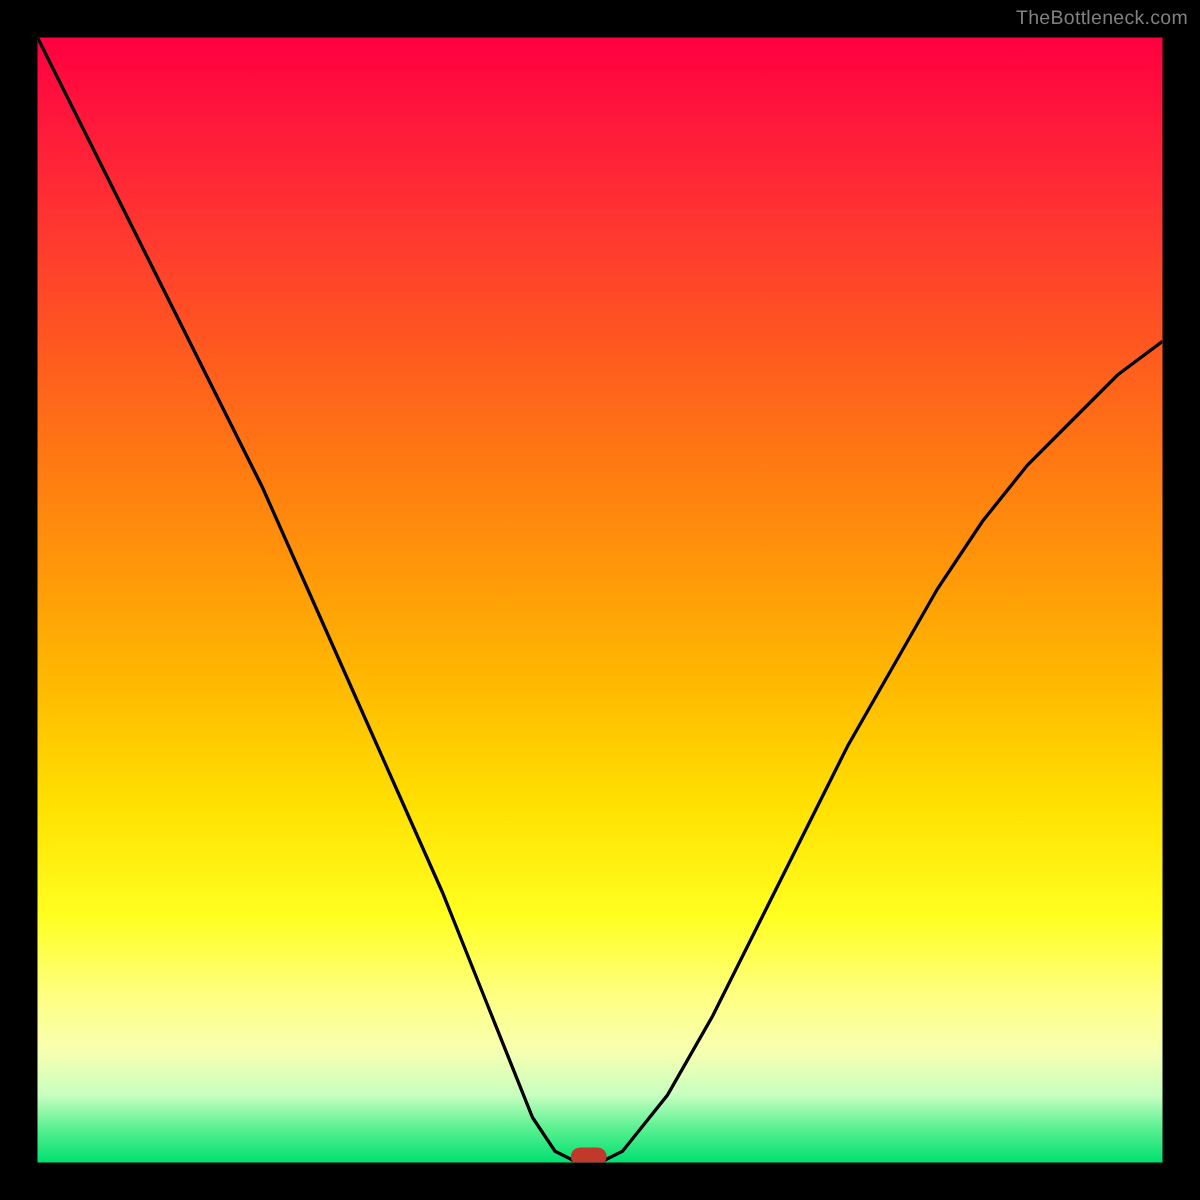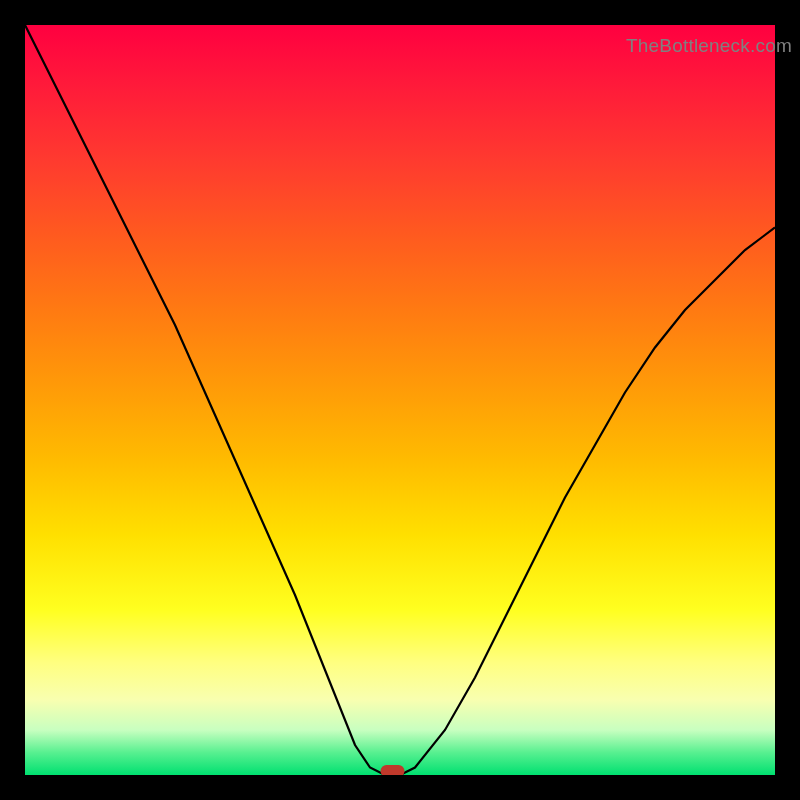--- a/index.html
+++ b/index.html
@@ -56,24 +56,23 @@
   }
   .marker {
     fill: #c0392b;
     stroke: none;
   }
   .watermark {
     position: absolute;
     top: 4px;
     right: 8px;
     color: #808080;
-    font-size: 19px;
+    font-size: 13px;
     font-weight: 500;
     letter-spacing: 0.2px;
-    margin-top: 31px;
   }
 </style>
 </head>
 <body>
 
 <div class="frame">
 
   <div class="plot">
     <svg viewBox="0 0 750 750">
       <path id="curve-path" class="curve" d="M0.0,0.0 L30.0,60.0 L60.0,120.0 L90.0,180.0 L120.0,240.0 L150.0,300.0 L180.0,367.5 L210.0,435.0 L240.0,502.5 L270.0,570.0 L300.0,645.0 L330.0,720.0 L345.0,742.5 L360.0,750.0 L375.0,750.0 L390.0,742.5 L420.0,705.0 L450.0,652.5 L480.0,592.5 L510.0,532.5 L540.0,472.5 L570.0,420.0 L600.0,367.5 L630.0,322.5 L660.0,285.0 L690.0,255.0 L720.0,225.0 L750.0,202.5"></path>

